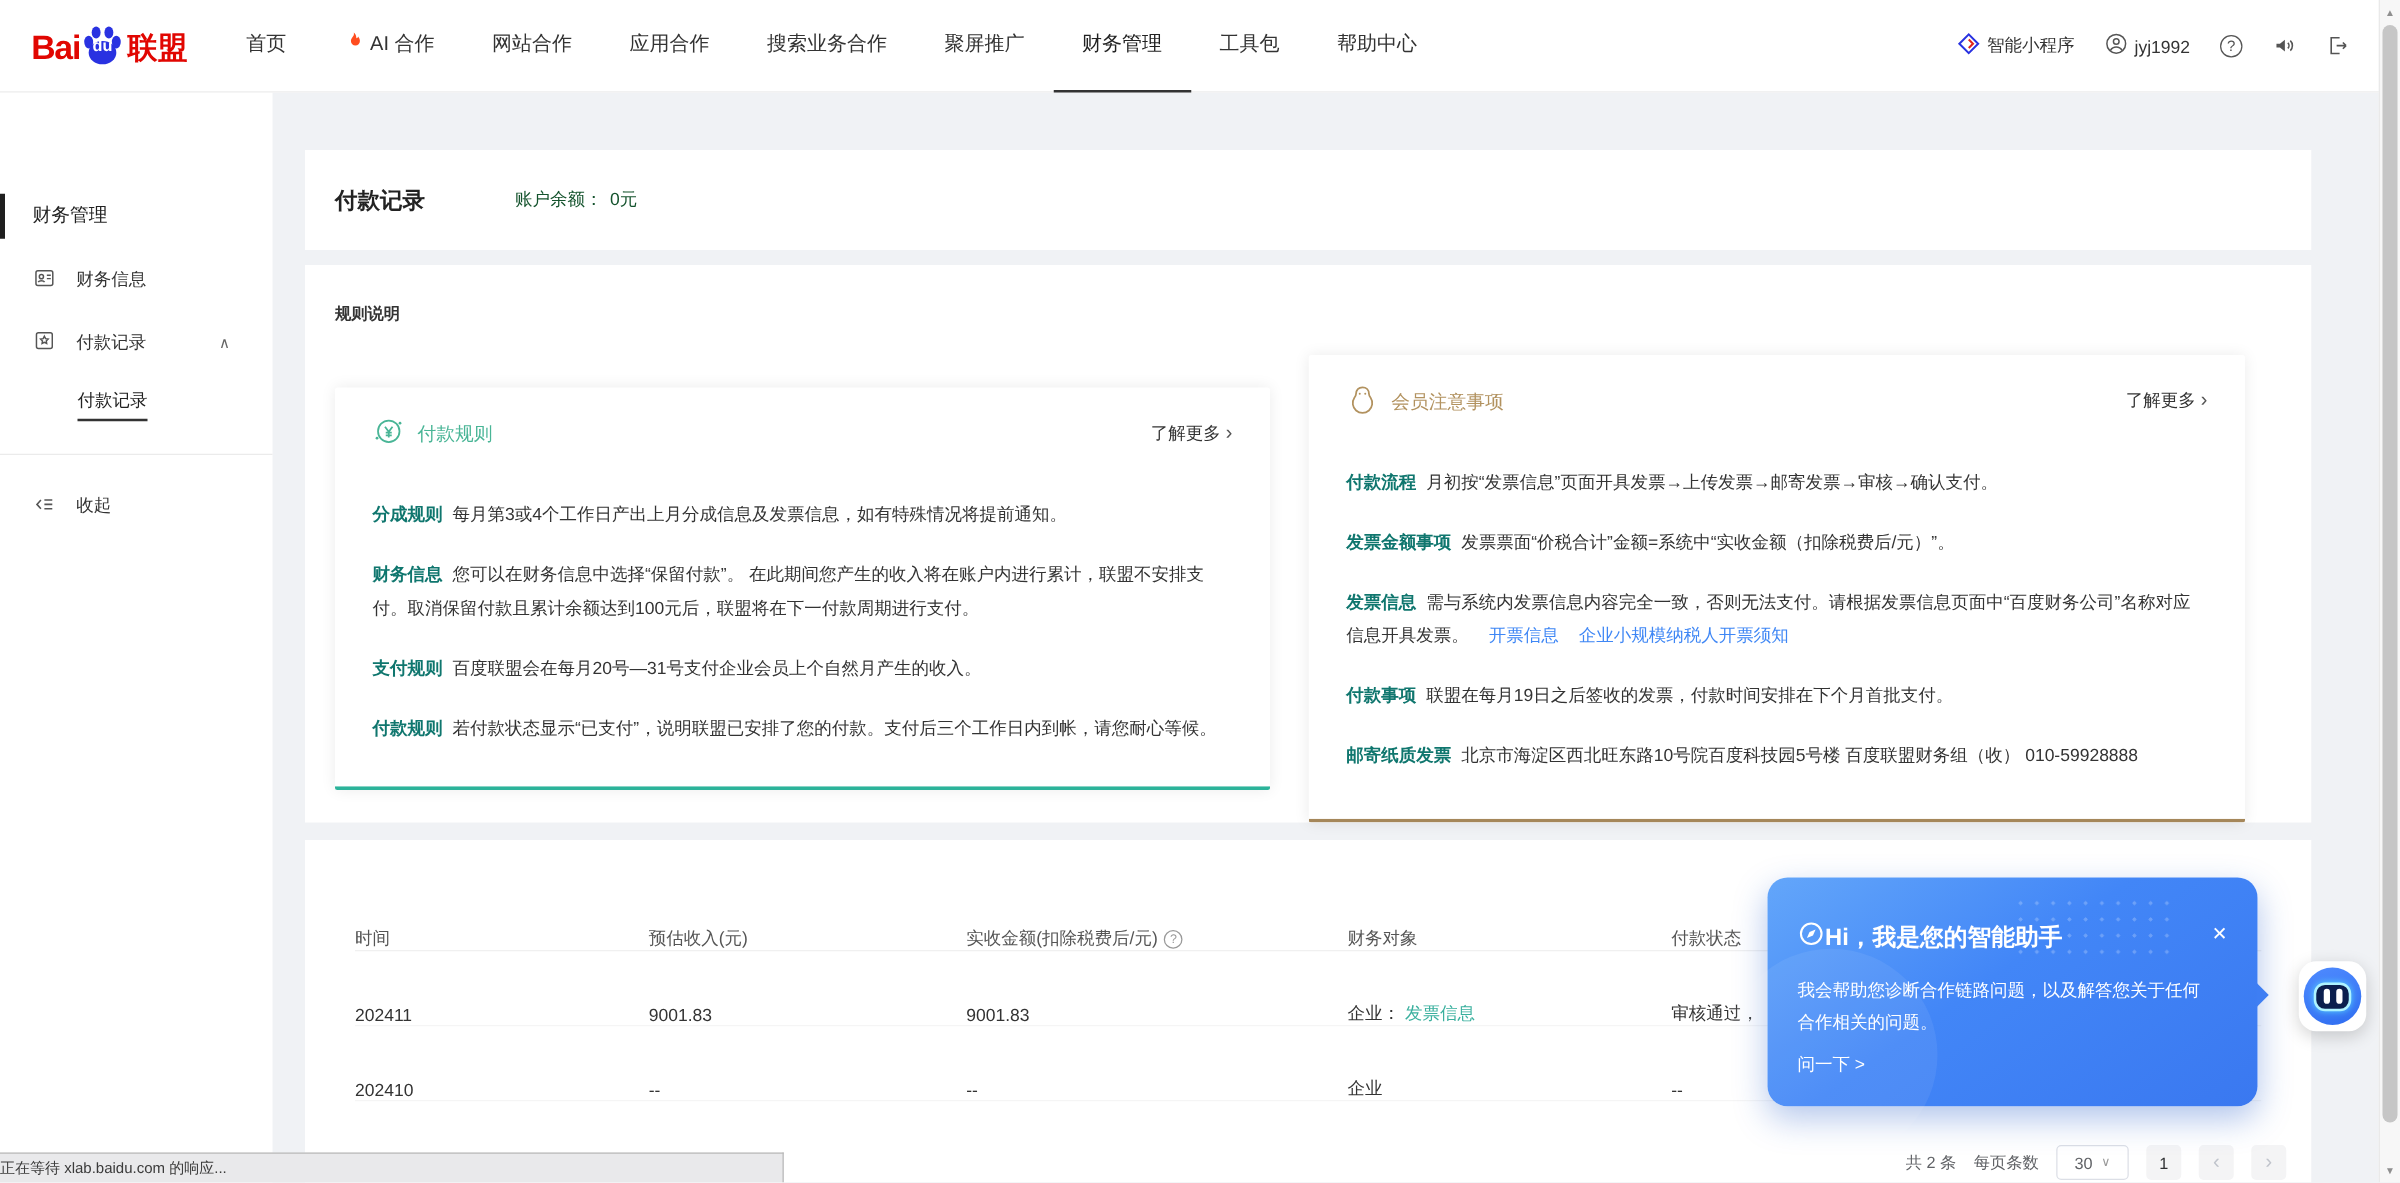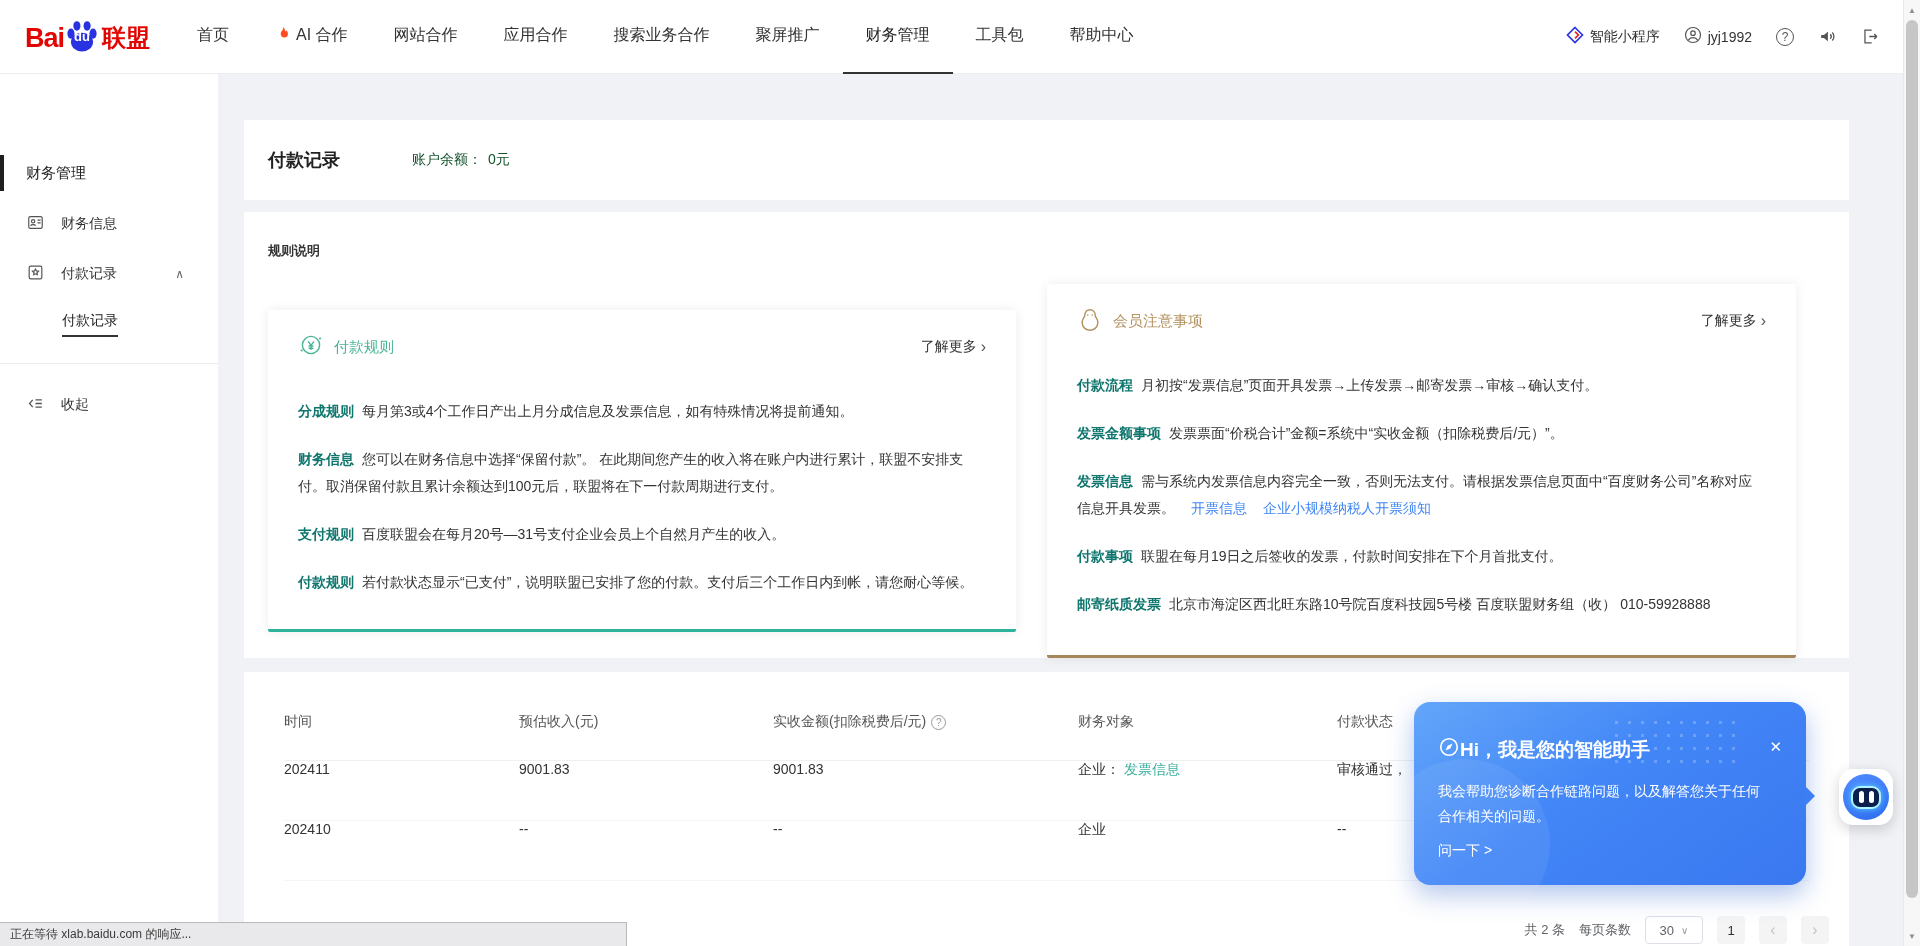--- a/index.html
+++ b/index.html
@@ -59,21 +59,21 @@
   .card-right .card-title { color:#b2925f; }
   .more { margin-left:auto; display:flex; align-items:center; gap:4px; font-size:14px; color:#333; cursor:pointer; }
   .more .chev { font-size:16px; color:#555; }
   .card-body { margin-top:14px; }
   .card-body p { font-size:14px; line-height:27px; color:#333; margin-bottom:21px; }
   .card-body b { color:#0f766e; margin-right:8px; }
   .inline-link { color:#3f87f5; text-decoration:none; margin-left:16px; cursor:pointer; }
 
   
   .panel-table { top:598px; height:274px; padding:41px 40px 0 40px; }
-  .trow { display:flex; align-items:flex-start; }
+  .trow { display:flex; align-items:flex-end; }
   .t-head { height:48px; font-size:14px; color:#555; border-bottom:1px solid #f0f0f0; }
   .t-row  { height:60px; font-size:14px; color:#333; border-bottom:1px solid #f5f5f5; }
   .c1 { width:235px; } .c2 { width:254px; } .c3 { width:305px; display:flex; align-items:center; gap:5px; }
   .c4 { width:259px; } .c5 { flex:1; }
   .help-circle { width:15px; height:15px; border:1px solid #999; color:#999; border-radius:50%;
     font-size:10px; display:inline-flex; align-items:center; justify-content:center; cursor:pointer; }
   .t-link { color:#3ab09e; cursor:pointer; margin-left:4px; }
   .pager { position:absolute; right:20px; bottom:2px; display:flex; align-items:center; gap:14px;
     font-size:13px; color:#606266; }
   .select-box { width:58px; height:28px; border:1px solid #dcdfe6; border-radius:4px; background:#fff;
@@ -112,21 +112,21 @@
   
   .scrollbar { position:absolute; right:0; top:0; bottom:0; width:17px; background:#f7f7f7;
     border-left:1px solid #e9e9e9; z-index:30; }
   .sb-up, .sb-down { position:absolute; left:0; width:100%; height:16px; display:flex; align-items:center;
     justify-content:center; font-size:8px; color:#8f8f8f; cursor:pointer; }
   .sb-up { top:2px; } .sb-down { bottom:2px; }
   .sb-thumb { position:absolute; left:2px; width:12px; top:20px; height:878px; background:#c6c6c6;
     border-radius:6px; cursor:pointer; }
   .statusbar { position:absolute; left:0; bottom:0; width:627px; height:24px; background:#e9e9eb;
     border-top:1px solid #b9b9b9; border-right:1px solid #b9b9b9; font-size:12px; color:#3b3b3b;
-    line-height:22px; padding-left:10px; z-index:40; }
+    line-height:22px; z-index:40; }
 </style>
 </head>
 <body>
 
 <div class="page">
 
   <header class="topnav">
     <div class="logo">
       <span class="bai">Bai</span>
       <span class="paw">

